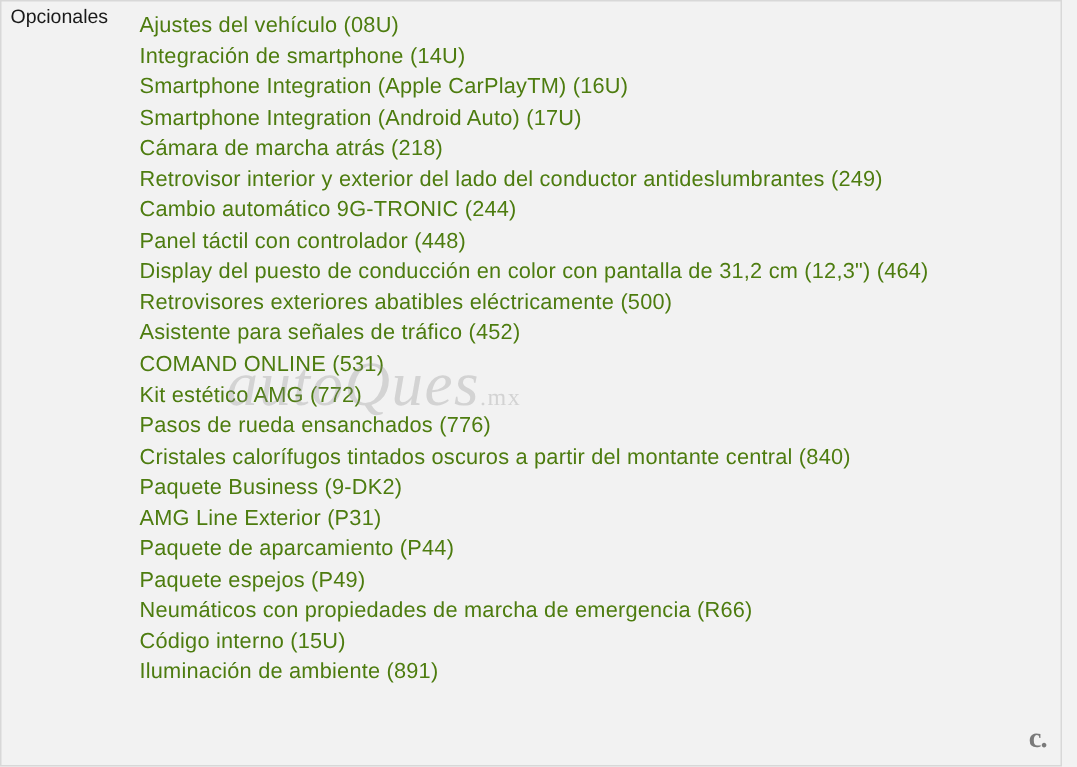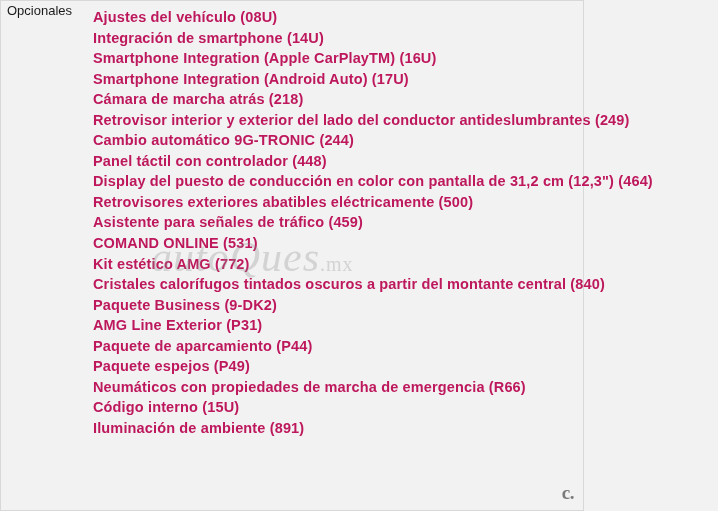--- a/index.html
+++ b/index.html
@@ -9,21 +9,21 @@
   body {
     width: 718px;
     height: 511px;
     background: #f2f2f2;
     font-family: "Liberation Sans", sans-serif;
     overflow: hidden;
     position: relative;
   }
   .page {
     position: relative;
-    width: 584px;
+    width: 708px;
     height: 511px;
     box-sizing: border-box;
     border: 1px solid #d8d8d8;
     background: #f2f2f2;
   }
   .section-label {
     position: absolute;
     left: 6px;
     top: 2px;
     font-size: 13px;
@@ -36,41 +36,40 @@
     left: 92px;
     top: 6px;
     right: 4px;
     margin: 0;
     padding: 0;
     list-style: none;
   }
   .options-list li {
     font-size: 14.5px;
     line-height: 20.55px;
-    color: #be185d;
+    color: #4d7c0f;
     white-space: nowrap;
     letter-spacing: 0.01em;
-    font-weight: bold;
   }
   
   .watermark {
     position: absolute;
     left: 150px;
     top: 232px;
     font-size: 42px;
     font-style: italic;
     font-family: "Liberation Serif", serif;
     color: rgba(140, 140, 140, 0.30);
     letter-spacing: 1px;
     pointer-events: none;
     user-select: none;
     white-space: nowrap;
   }
   .watermark .wm-small {
-    font-size: 20px;
+    font-size: 16px;
     font-style: normal;
     vertical-align: baseline;
   }
   .corner-mark {
     position: absolute;
     right: 9px;
     bottom: 6px;
     font-size: 19px;
     font-weight: bold;
     font-family: "Liberation Serif", serif;
@@ -89,23 +88,24 @@
       <li>Ajustes del vehículo (08U)</li>
       <li>Integración de smartphone (14U)</li>
       <li>Smartphone Integration (Apple CarPlayTM) (16U)</li>
       <li>Smartphone Integration (Android Auto) (17U)</li>
       <li>Cámara de marcha atrás (218)</li>
       <li>Retrovisor interior y exterior del lado del conductor antideslumbrantes (249)</li>
       <li>Cambio automático 9G-TRONIC (244)</li>
       <li>Panel táctil con controlador (448)</li>
       <li>Display del puesto de conducción en color con pantalla de 31,2 cm (12,3") (464)</li>
       <li>Retrovisores exteriores abatibles eléctricamente (500)</li>
-      <li>Asistente para señales de tráfico (459)</li>
+      <li>Asistente para señales de tráfico (452)</li>
       <li>COMAND ONLINE (531)</li>
       <li>Kit estético AMG (772)</li>
+      <li>Pasos de rueda ensanchados (776)</li>
       <li>Cristales calorífugos tintados oscuros a partir del montante central (840)</li>
       <li>Paquete Business (9-DK2)</li>
       <li>AMG Line Exterior (P31)</li>
       <li>Paquete de aparcamiento (P44)</li>
       <li>Paquete espejos (P49)</li>
       <li>Neumáticos con propiedades de marcha de emergencia (R66)</li>
       <li>Código interno (15U)</li>
       <li>Iluminación de ambiente (891)</li>
     </ul>
 

